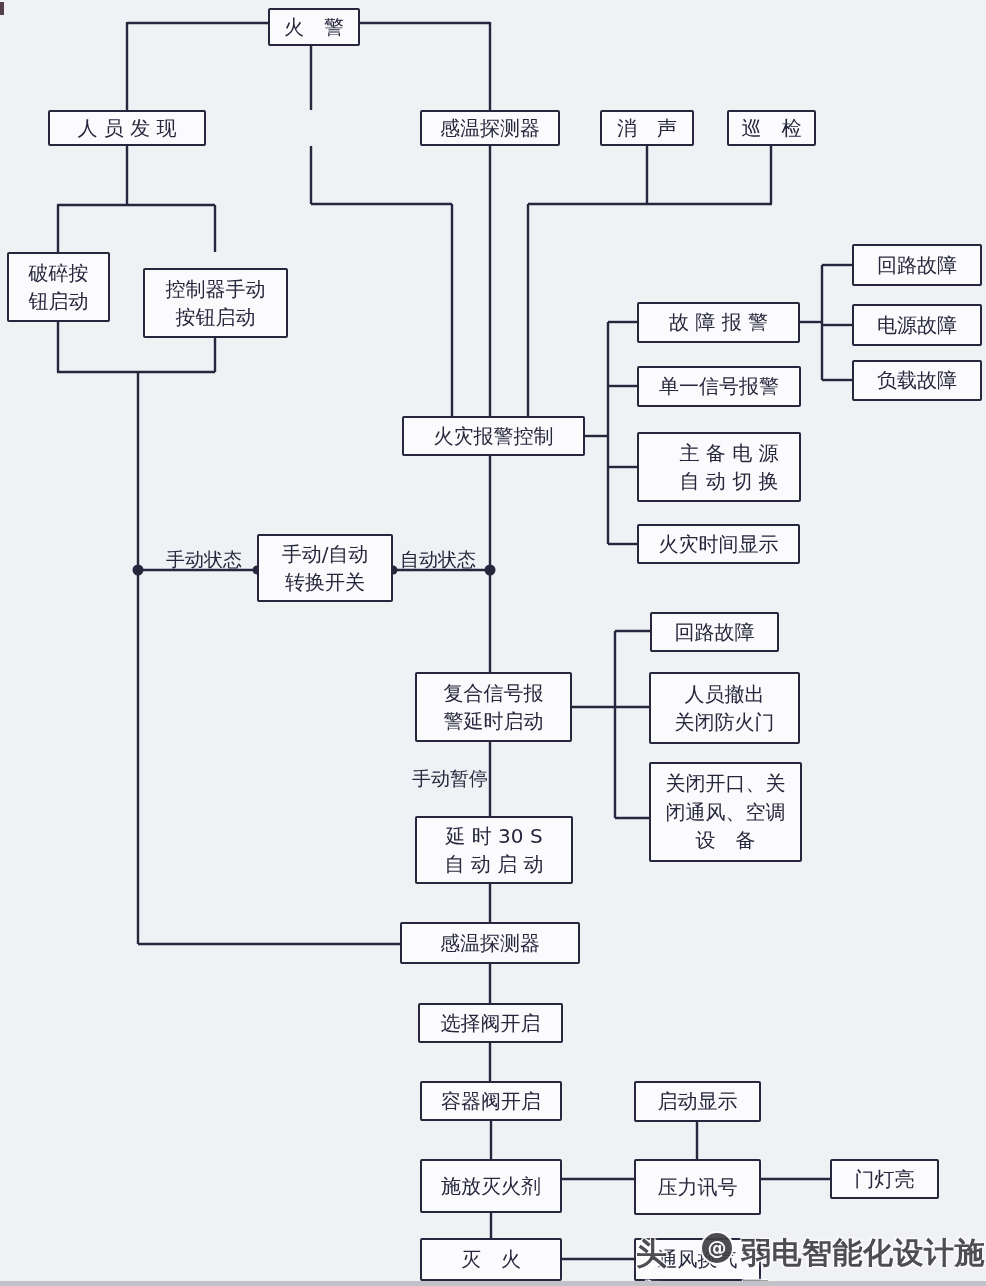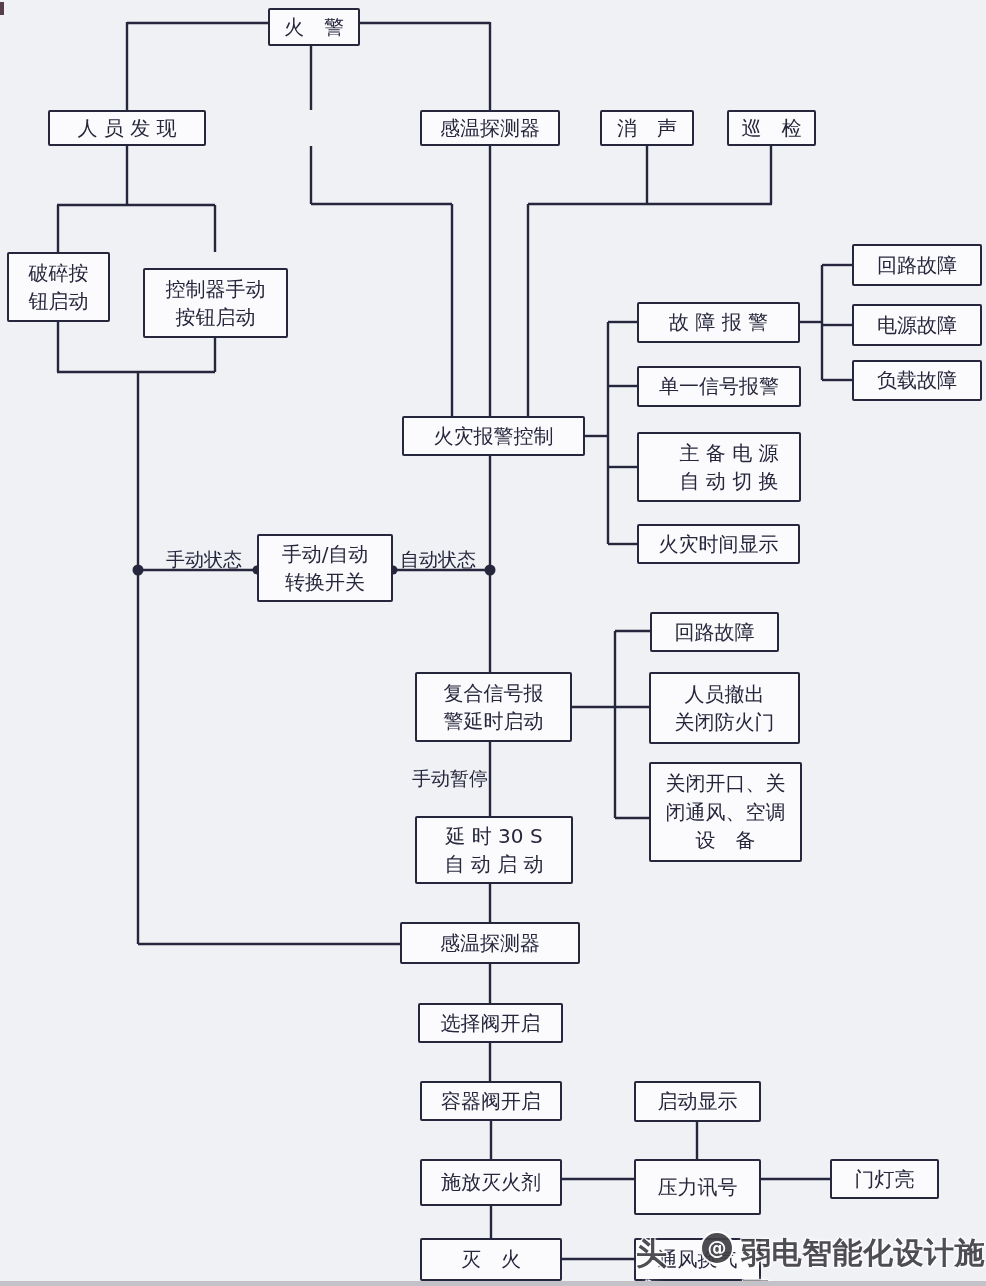--- a/index.html
+++ b/index.html
@@ -181,21 +181,21 @@
 闭通风、空调
 设　备</div>
   <div class="line-label" style="left:412px;top:766px;">手动暂停</div>
 
   <div class="box" style="left:415px;top:816px;width:158px;height:68px;">延 时 30 S
 自 动 启 动</div>
   <div class="box" style="left:400px;top:922px;width:180px;height:42px;">感温探测器</div>
   <div class="box" style="left:418px;top:1003px;width:145px;height:40px;">选择阀开启</div>
   <div class="box" style="left:420px;top:1081px;width:142px;height:40px;">容器阀开启</div>
   <div class="box" style="left:634px;top:1081px;width:127px;height:41px;">启动显示</div>
-  <div class="box" style="left:420px;top:1159px;width:142px;height:47px;">施放灭火剂</div>
+  <div class="box" style="left:420px;top:1159px;width:142px;height:54px;">施放灭火剂</div>
   <div class="box" style="left:634px;top:1159px;width:127px;height:56px;">压力讯号</div>
   <div class="box" style="left:830px;top:1159px;width:109px;height:40px;">门灯亮</div>
   <div class="box" style="left:420px;top:1238px;width:142px;height:43px;">灭　火</div>
   <div class="box" style="left:634px;top:1238px;width:127px;height:43px;">通风换气</div>
 
   <div class="watermark">
     <span class="wm-prefix">头条</span>
     <span class="wm-at">@</span>
     <span class="wm-name">弱电智能化设计施工</span>
   </div>

